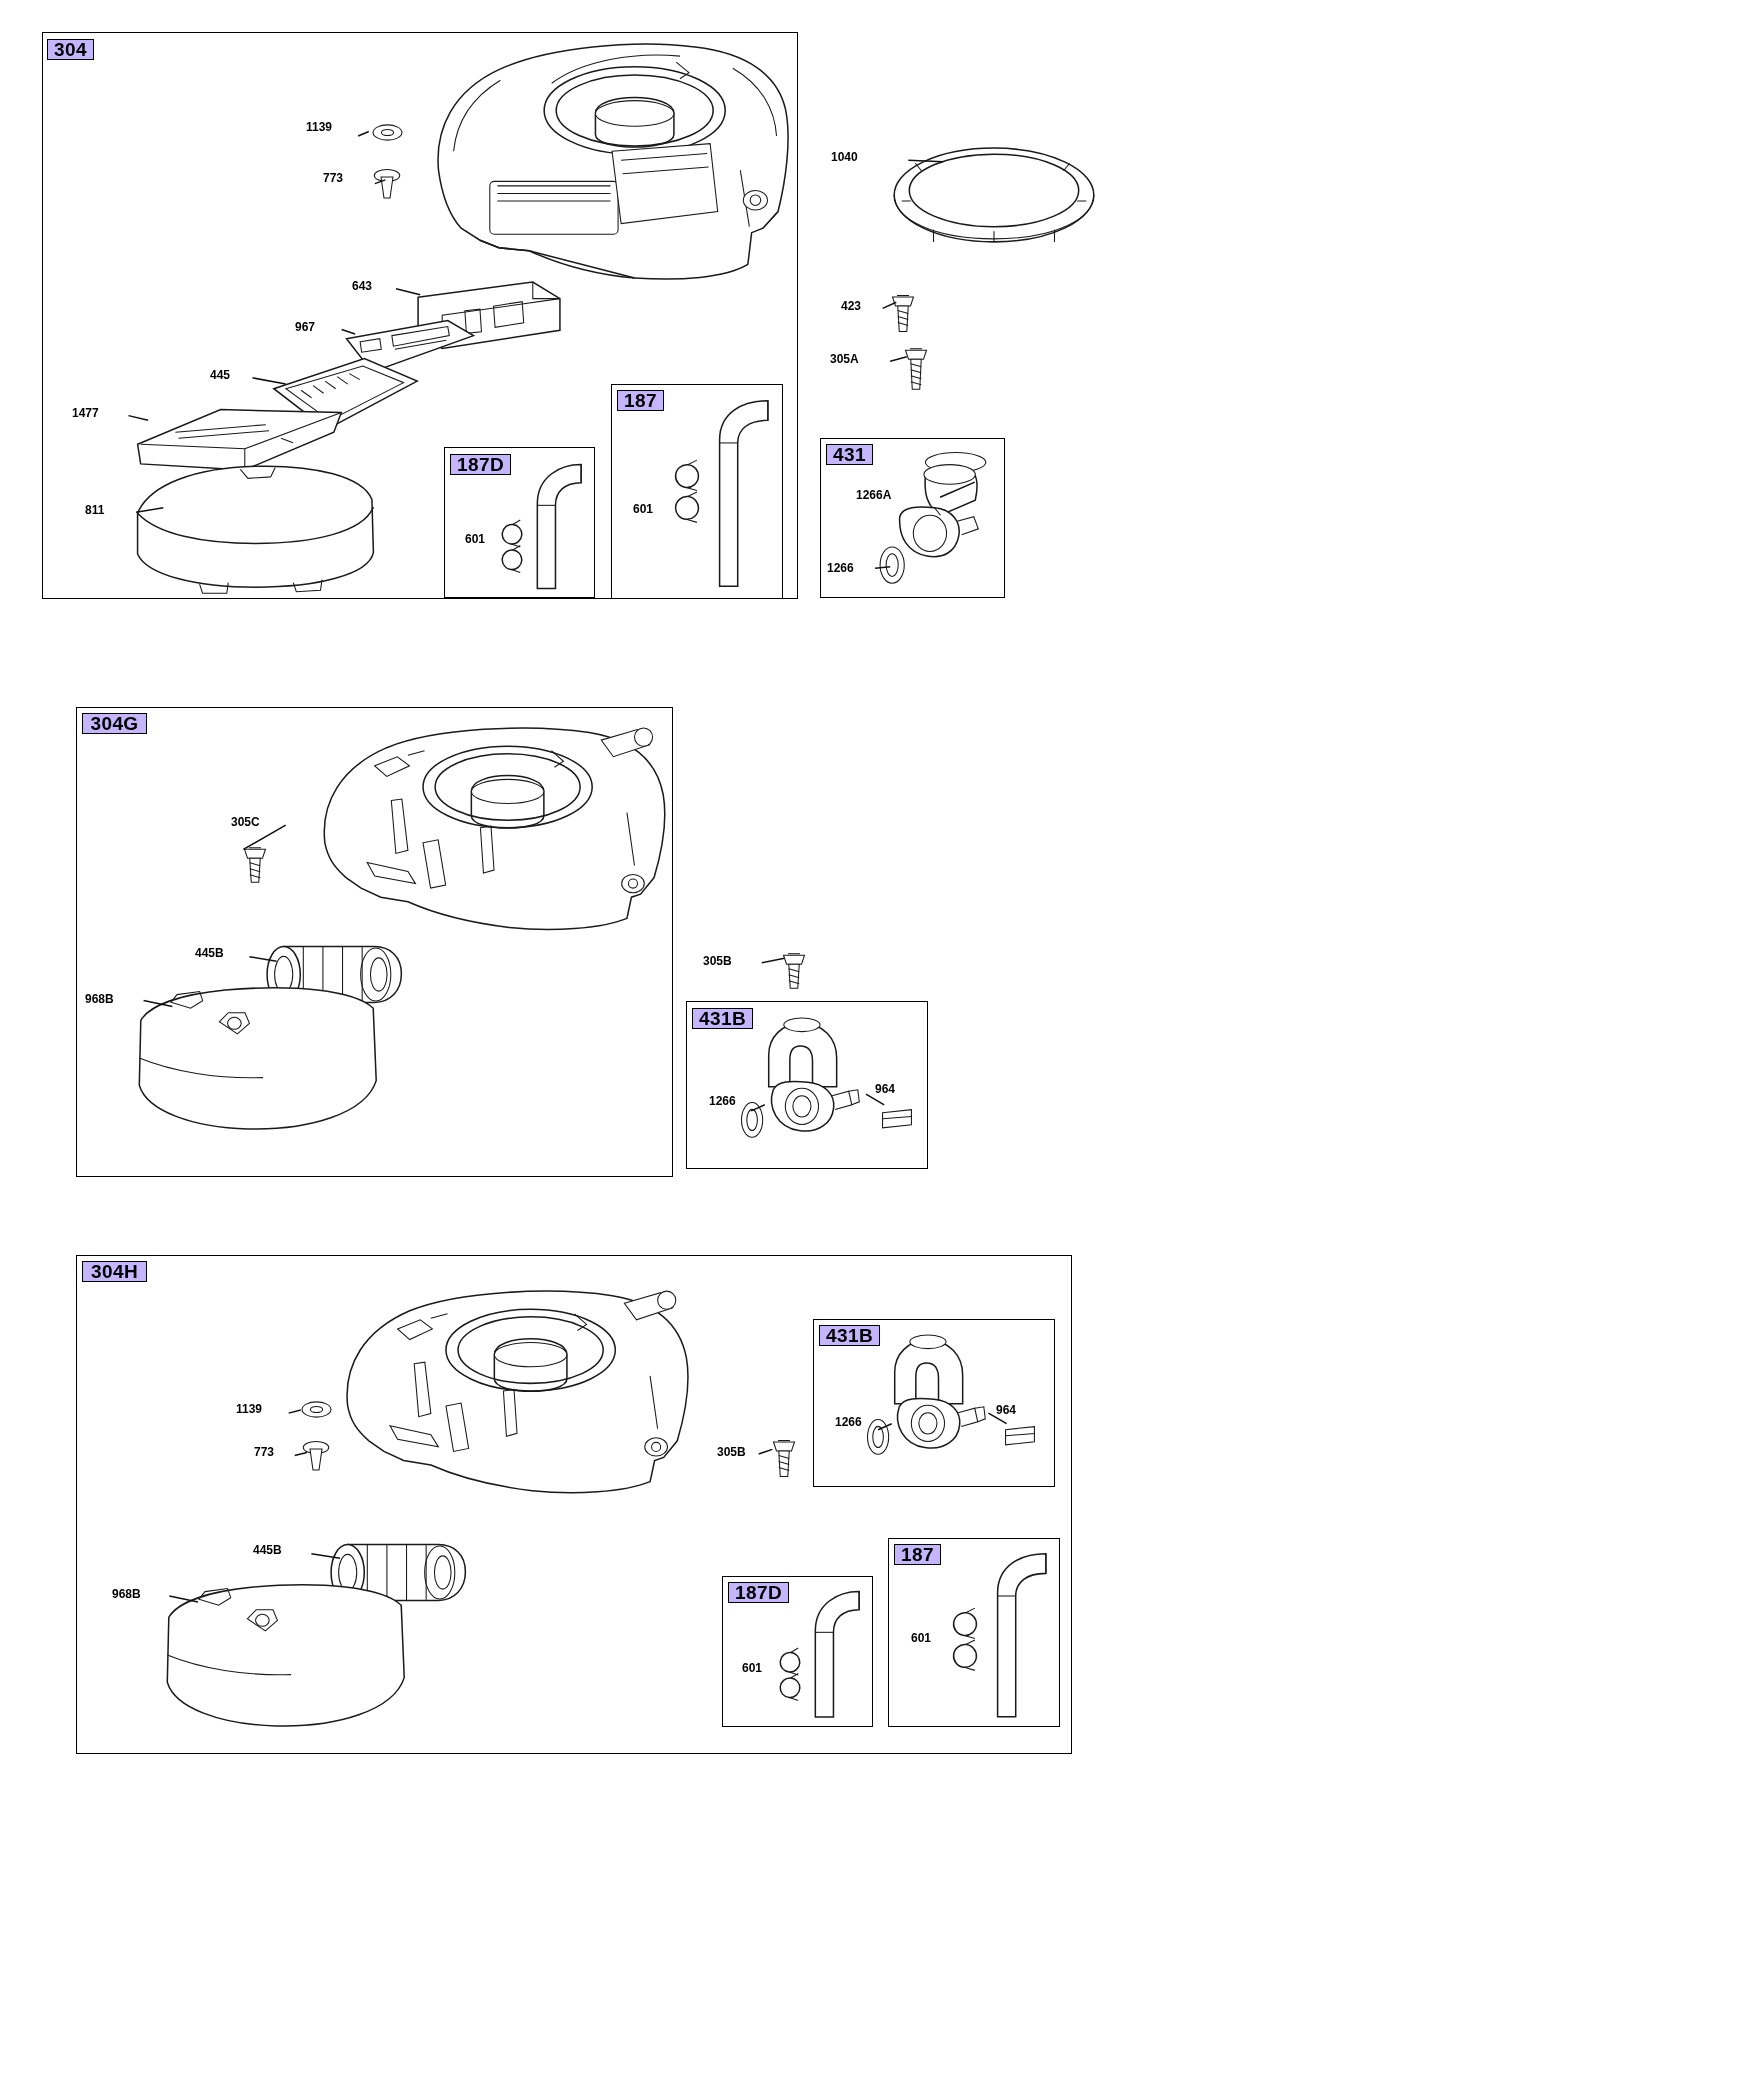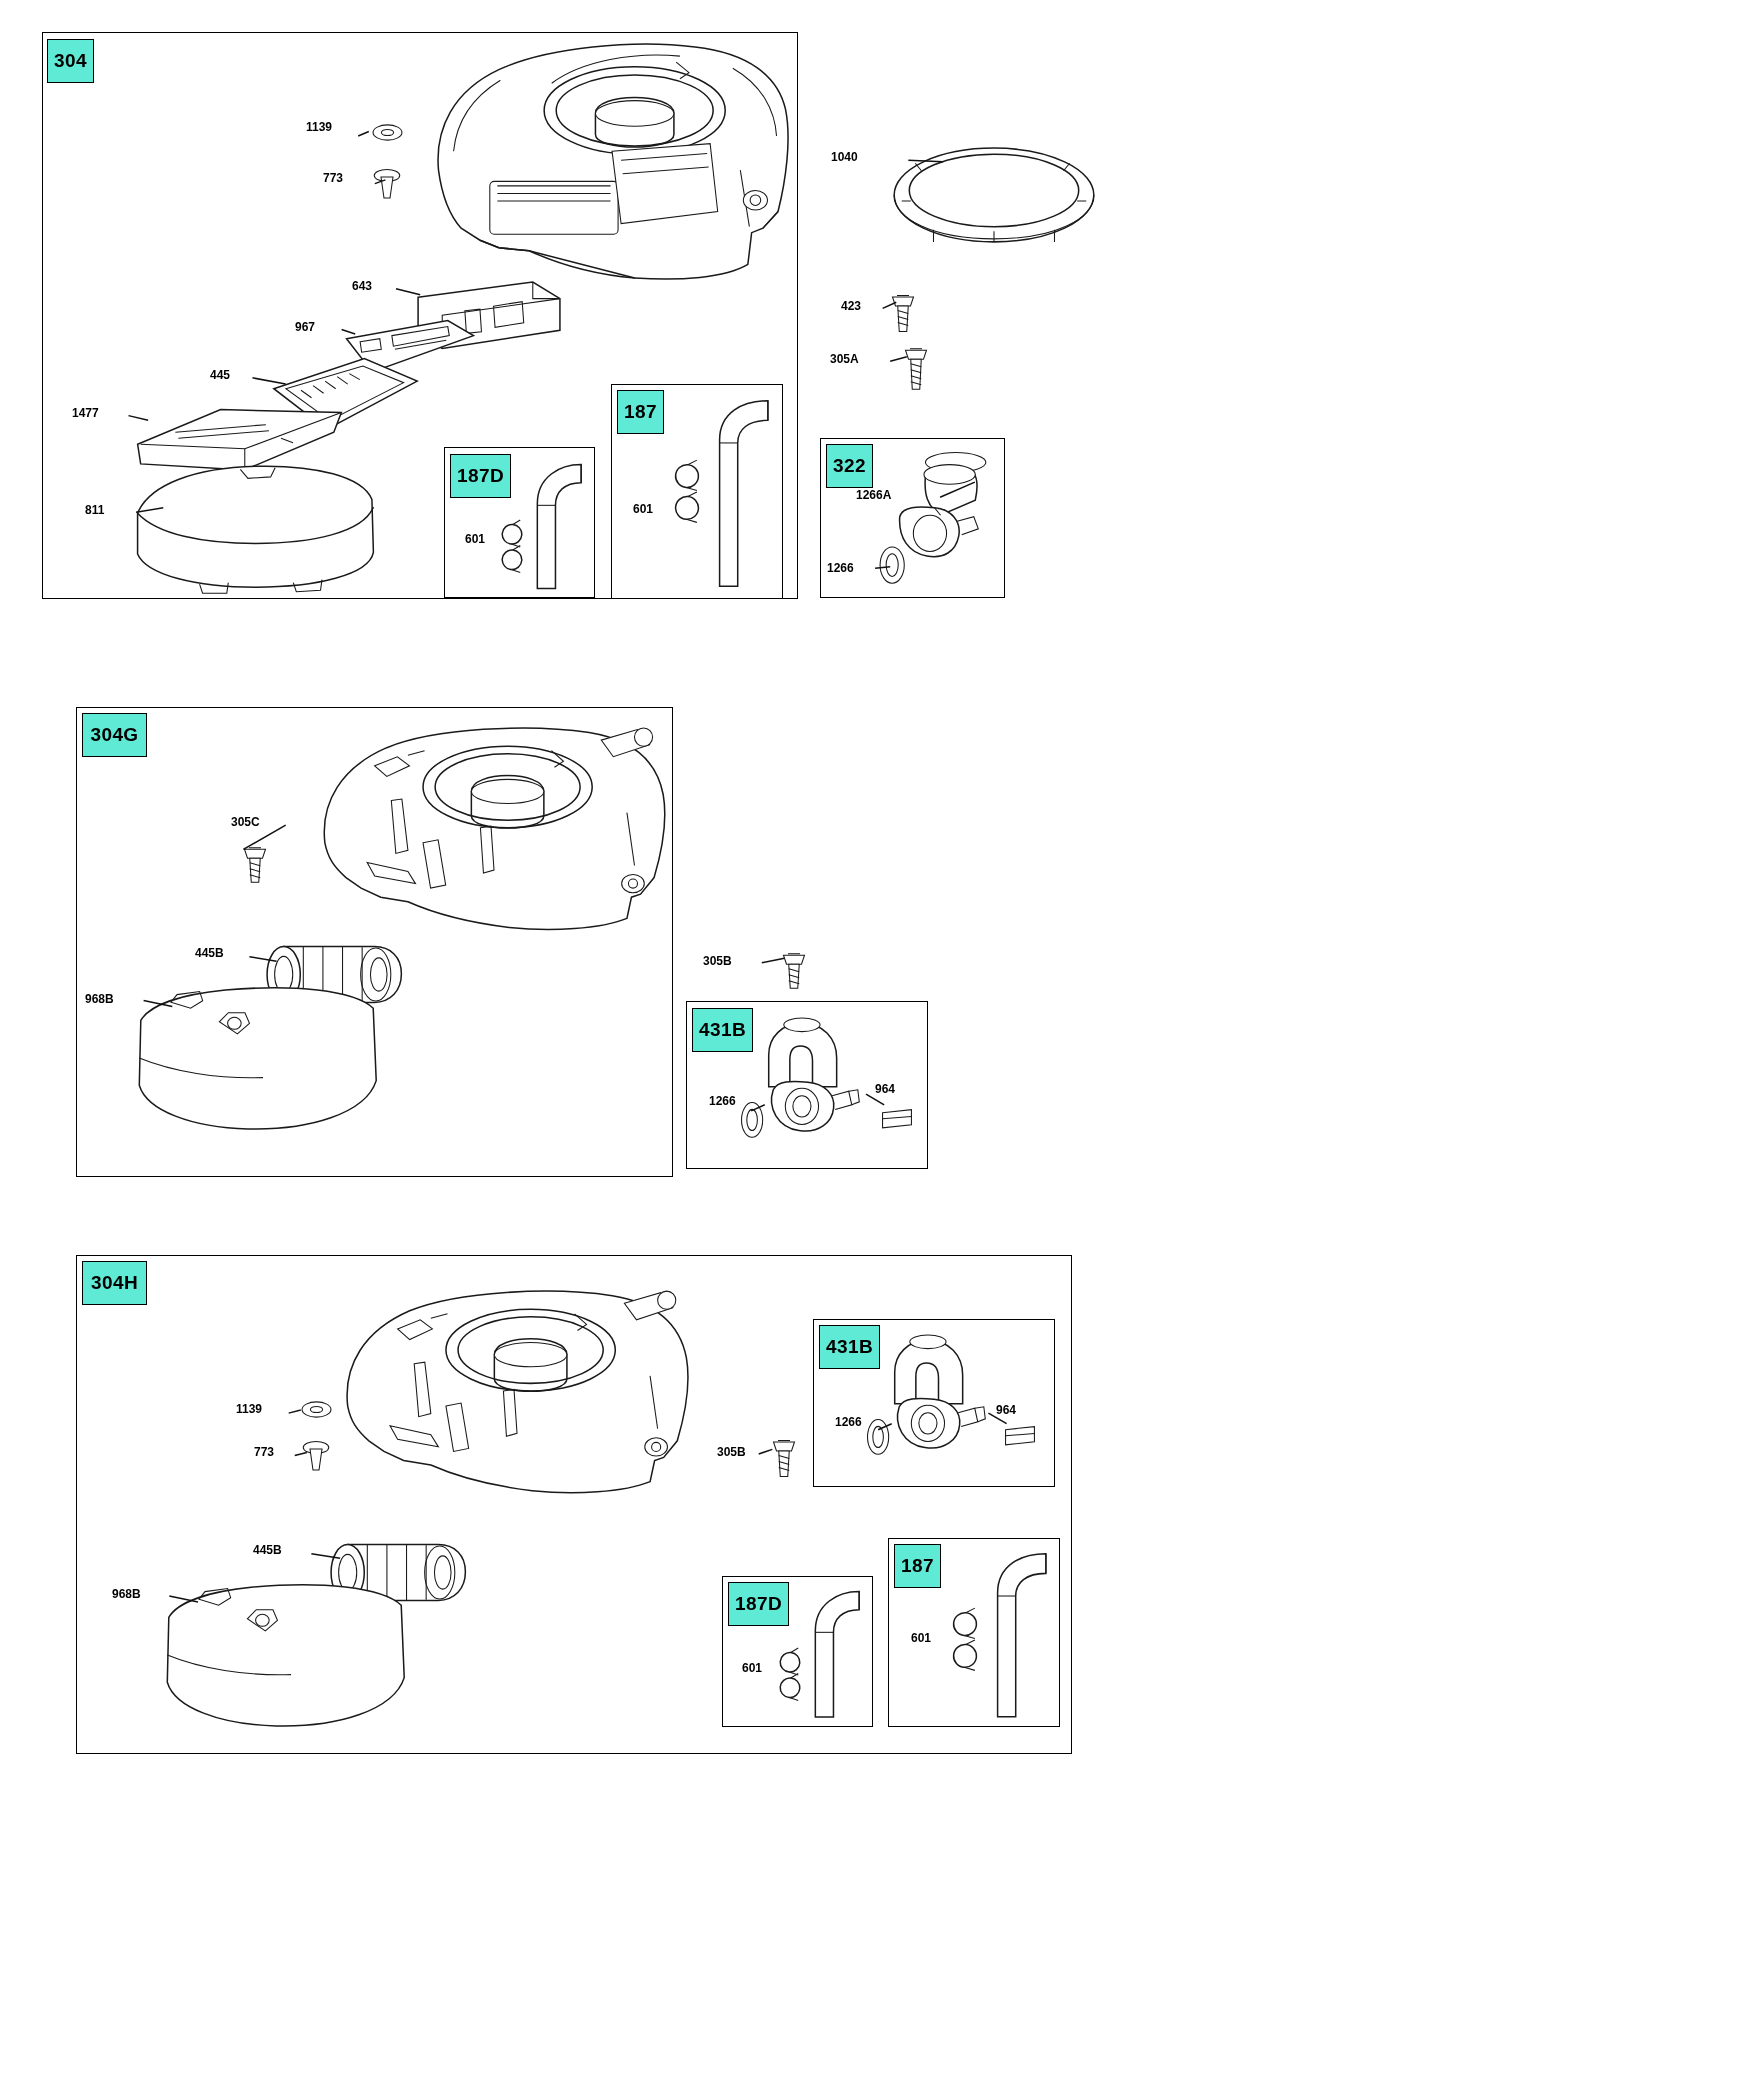--- a/index.html
+++ b/index.html
@@ -23,31 +23,31 @@
   
   .panel {
     position: absolute;
     border: 1.5px solid #000;
     box-sizing: border-box;
     background: #fff;
   }
   .panel-tag {
     position: absolute;
     border: 1.5px solid #000;
-    background: #5eead4;
+    background: #c4b5fd;
     box-sizing: border-box;
     display: flex;
     align-items: center;
     justify-content: center;
     font-size: 19px;
     font-weight: bold;
     color: #000;
     letter-spacing: 0.4px;
     padding: 0 6px;
-    height: 44px;
+    height: 21px;
     z-index: 6;
   }
   
   .lbl {
     position: absolute;
     font-size: 12px;
     font-weight: bold;
     color: #000;
     white-space: nowrap;
     z-index: 5;
@@ -229,21 +229,21 @@
   <div class="draw" style="left:665px;top:454px;">
     <svg width="41" height="76" viewBox="0 0 54 100">
       <path class="ln" d="M30,14 a15,15 0 1,1 -2,30 a15,15 0 1,1 2,-30 Z"></path>
       <path class="ln-thin" d="M30,14 L42,8 M28,44 L42,48"></path>
       <path class="ln" d="M30,56 a15,15 0 1,1 -2,30 a15,15 0 1,1 2,-30 Z"></path>
       <path class="ln-thin" d="M30,56 L42,50 M28,86 L42,90"></path>
     </svg>
   </div>
 
   <div class="panel" style="left:820px;top:438px;width:185px;height:160px;"></div>
-  <div class="panel-tag" style="left:826px;top:444px;min-width:47px;">322</div>
+  <div class="panel-tag" style="left:826px;top:444px;min-width:47px;">431</div>
   <div class="draw" style="left:868px;top:447px;">
     <svg width="136" height="144" viewBox="0 0 180 190">
 
       <ellipse class="fillw-thin" cx="116" cy="20" rx="40" ry="13"></ellipse>
 
       <path class="fillw" d="M76,38 C74,62 78,78 96,90 L142,70 C146,52 144,40 140,34
                              C126,24 90,26 76,38 Z"></path>
       <ellipse class="fillw-thin" cx="108" cy="36" rx="34" ry="13"></ellipse>
 
       <path class="fillw" d="M42,92 C40,120 54,140 78,144 C100,148 116,138 120,118

